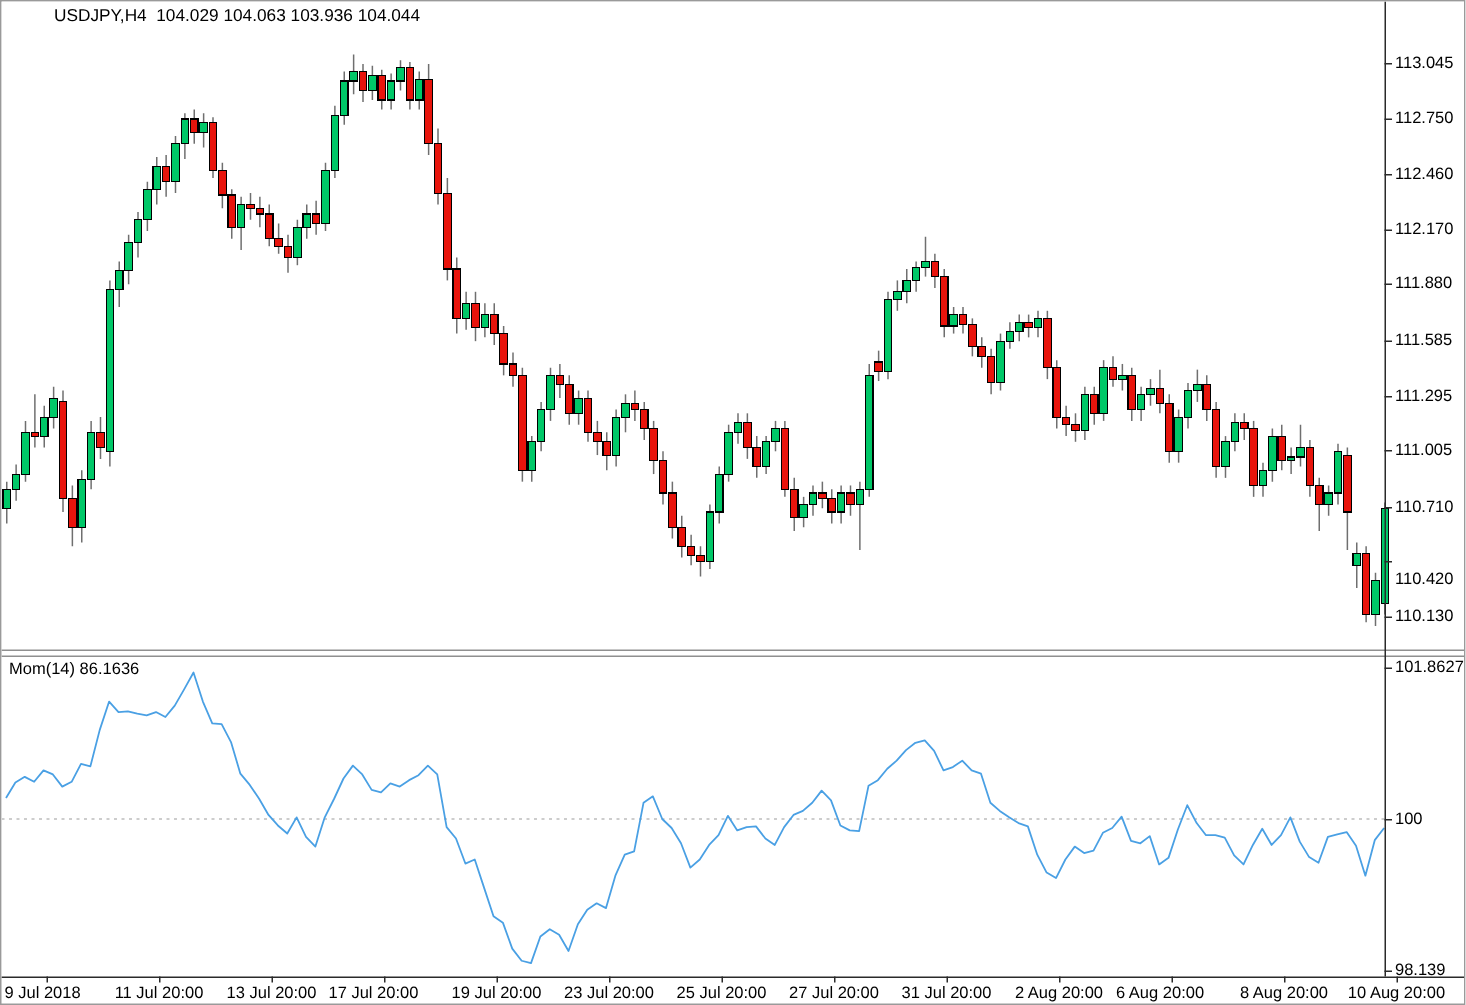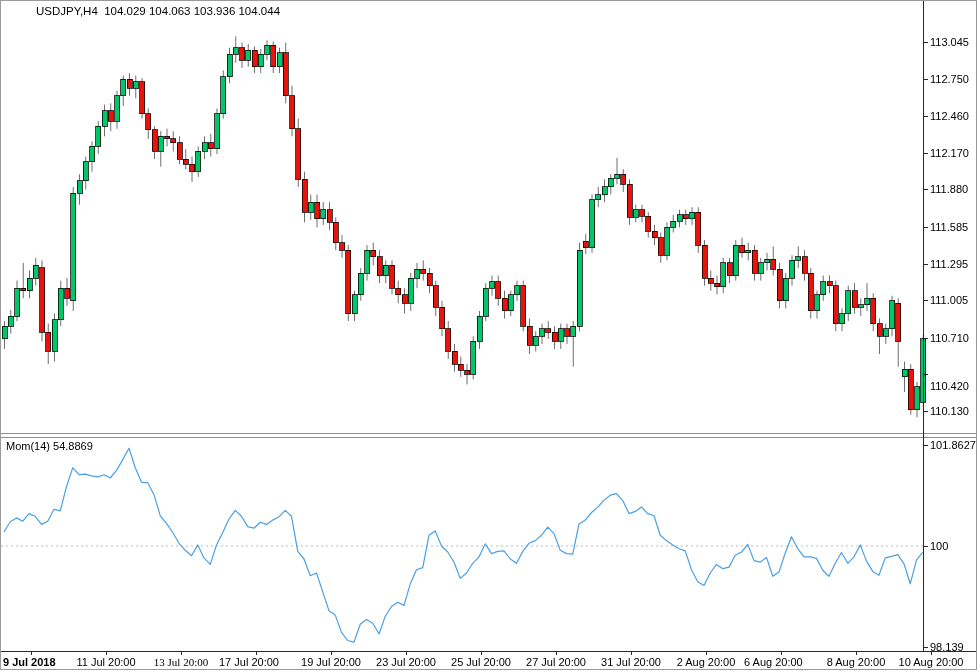--- a/index.html
+++ b/index.html
@@ -329,21 +329,21 @@
 
   <div class="hline" style="top:432px"></div>
   <div class="hline" style="top:436px"></div>
 
   <div id="indicator-pane" class="pane">
     <svg id="ind-svg" width="926" height="213">
         <line x1="0" y1="108.01217038539546" x2="922" y2="108.01217038539546" stroke="#bdbdbd" stroke-width="1" stroke-dasharray="2,3"></line>
         <polyline points="3,94.0 9.25,83.7 15.5,79.9 21.75,83.2 28,75.6 34.25,78.3 40.5,86.4 46.75,83.2 53,71.3 59.25,72.9 65.5,48.6 71.75,29.7 78,36.7 84.25,36.2 90.5,37.8 96.75,38.9 103,36.7 109.25,40.0 115.5,32.4 121.75,21.6 128,10.3 134.25,29.7 140.5,44.3 146.75,44.8 153,56.7 159.25,77.8 165.5,85.3 171.75,94.5 178,105.3 184.25,112.3 190.5,117.7 196.75,106.9 203,119.9 209.25,126.4 215.5,106.9 221.75,94.5 228,81.0 234.25,72.4 240.5,78.3 246.75,88.6 253,90.2 259.25,84.2 265.5,86.4 271.75,82.1 278,78.8 284.25,72.4 290.5,78.3 296.75,113.4 303,121.0 309.25,137.7 315.5,135.0 321.75,153.9 328,172.8 334.25,177.1 340.5,194.4 346.75,202.5 353,204.1 359.25,186.3 365.5,181.5 371.75,185.2 378,196.0 384.25,178.2 390.5,168.5 396.75,164.2 403,167.4 409.25,145.8 415.5,131.8 421.75,129.6 428,97.2 434.25,92.9 440.5,108.0 446.75,114.0 453,124.2 459.25,140.4 465.5,135.0 471.75,125.3 478,118.8 484.25,105.9 490.5,115.6 496.75,113.4 503,112.9 509.25,121.0 515.5,125.3 521.75,113.4 528,105.3 534.25,102.6 540.5,97.2 546.75,89.1 553,95.6 559.25,112.3 565.5,115.6 571.75,116.1 578,85.9 584.25,82.1 590.5,74.5 596.75,69.1 603,62.1 609.25,57.2 615.5,55.6 621.75,62.6 628,75.6 634.25,73.4 640.5,69.1 646.75,75.6 653,77.8 659.25,97.2 665.5,102.6 671.75,106.9 678,110.7 684.25,112.9 690.5,131.8 696.75,143.7 703,147.4 709.25,135.0 715.5,126.4 721.75,130.7 728,129.1 734.25,117.2 740.5,114.0 746.75,106.4 753,122.6 759.25,124.2 765.5,119.4 771.75,138.3 778,133.9 784.25,115.0 790.5,98.8 796.75,110.7 803,118.8 809.25,118.8 815.5,120.4 821.75,132.3 828,138.3 834.25,125.3 840.5,114.5 846.75,125.3 853,118.8 859.25,106.9 865.5,123.1 871.75,133.4 878,137.2 884.25,119.9 890.5,118.3 896.75,116.7 903,125.8 909.25,145.8 915.5,122.1 921.75,114.0" fill="none" stroke="#4aa0e4" stroke-width="1.2" stroke-linejoin="round"></polyline>
       </svg>
   </div>
-  <div id="mom-label">Mom(14) 54.8869</div>
+  <div id="mom-label">Mom(14) 86.1636</div>
 
   <div id="axis-vline"></div>
   <div id="axis-hline"></div>
 
   <div id="price-axis">
       <div class="y-tick" style="top: 41.0103px;"></div>
       <div class="y-label" style="top: 41.0103px;">113.045</div>
       <div class="y-tick" style="top: 78.3498px;"></div>
       <div class="y-label" style="top: 78.3498px;">112.750</div>
       <div class="y-tick" style="top: 115.057px;"></div>
@@ -368,25 +368,25 @@
   <div id="ind-axis">
       <div class="y-tick" style="top: 444.415px;"></div>
       <div class="y-label" style="top: 444.415px;">101.8627</div>
       <div class="y-tick" style="top: 545.012px;"></div>
       <div class="y-label" style="top: 545.012px;">100</div>
       <div class="y-tick" style="top: 645.517px;"></div>
       <div class="y-label" style="top: 645.517px; text-align: right;">98.139</div>
     </div>
   <div id="time-axis">
       <div class="t-tick" style="left: 30px;"></div>
-      <div class="t-label" style="left: 2px; font-weight: bold;">9 Jul 2018</div>
+      <div class="t-label" style="left: 2px;">9 Jul 2018</div>
       <div class="t-tick" style="left: 105px;"></div>
       <div class="t-label" style="left: 68px; width: 74px; text-align: center;">11 Jul 20:00</div>
       <div class="t-tick" style="left: 180px;"></div>
-      <div class="t-label" style="left: 143px; width: 74px; text-align: center; font-family: Liberation Serif, serif;">13 Jul 20:00</div>
+      <div class="t-label" style="left: 143px; width: 74px; text-align: center;">13 Jul 20:00</div>
       <div class="t-tick" style="left: 255px;"></div>
       <div class="t-label" style="left: 218px; width: 74px; text-align: left;">17 Jul 20:00</div>
       <div class="t-tick" style="left: 330px;"></div>
       <div class="t-label" style="left: 293px; width: 74px; text-align: center;">19 Jul 20:00</div>
       <div class="t-tick" style="left: 405px;"></div>
       <div class="t-label" style="left: 368px; width: 74px; text-align: center;">23 Jul 20:00</div>
       <div class="t-tick" style="left: 480px;"></div>
       <div class="t-label" style="left: 443px; width: 74px; text-align: center;">25 Jul 20:00</div>
       <div class="t-tick" style="left: 555px;"></div>
       <div class="t-label" style="left: 518px; width: 74px; text-align: center;">27 Jul 20:00</div>

